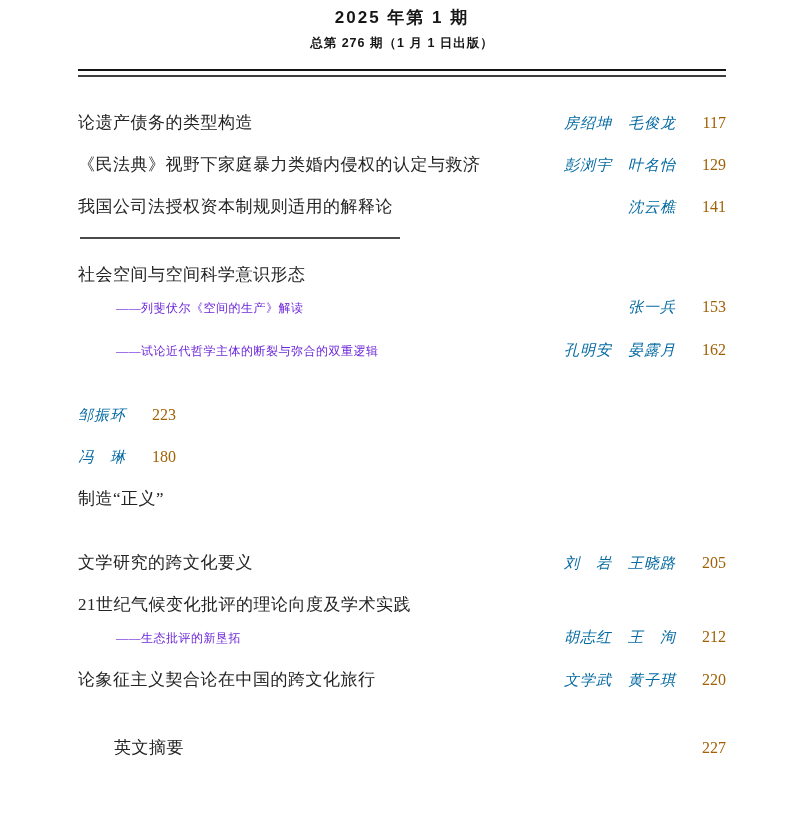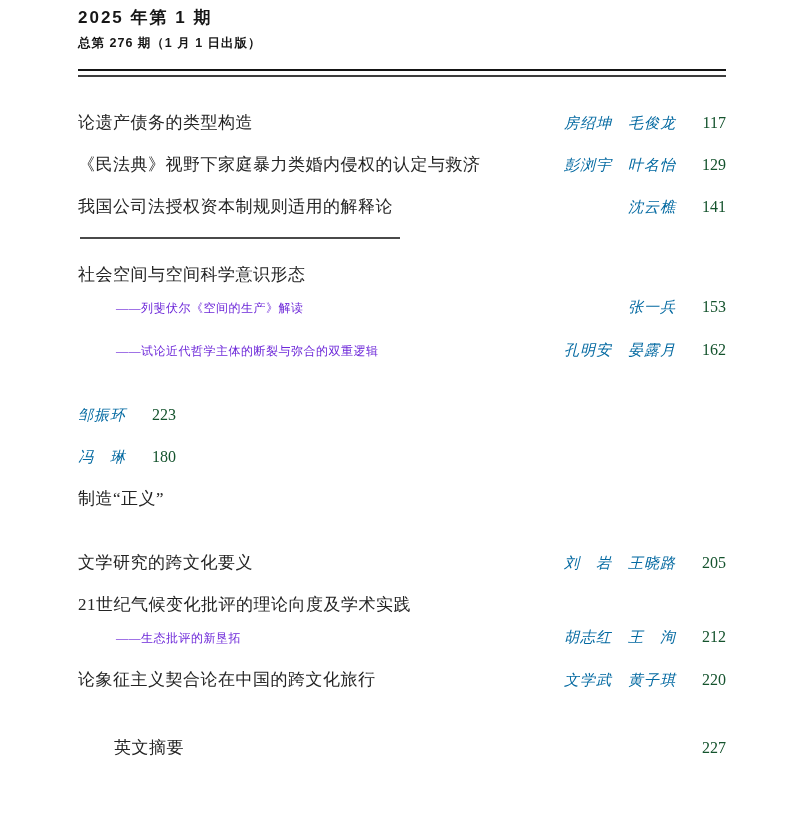--- a/index.html
+++ b/index.html
@@ -8,21 +8,21 @@
     width:799px; height:826px;
     margin:0 auto;
     background:#ffffff;
     box-sizing:border-box;
     padding:8px 73px 0 78px;
     font-family:"Liberation Serif", serif;
     color:#1f1f1f;
     overflow:hidden;
   }
   
-  .header { text-align:left; }
+  .header { text-align:center; }
   .header-issue {
     font-family:"Liberation Sans", sans-serif;
     font-size:17px; font-weight:bold; letter-spacing:2px;
     line-height:20px; color:#161616;
   }
   .header-volume {
     font-family:"Liberation Sans", sans-serif;
     font-size:12.5px; font-weight:bold; letter-spacing:1px;
     margin-top:7px; line-height:16px; color:#161616;
   }
@@ -51,21 +51,21 @@
     font-size:12px; letter-spacing:0.5px;
     color:#6d28d9;
     white-space:nowrap;
   }
   .a {
     flex:0 0 auto;
     margin-right:16px;
     font-size:15px; font-style:italic; letter-spacing:1px;
     color:#0369a1; white-space:pre;
   }
-  .p { flex:0 0 34px; text-align:right; font-size:16px; color:#14532d; }
+  .p { flex:0 0 34px; text-align:right; font-size:16px; color:#a16207; }
   .separator {
     margin:20px 0 0 2px;
     width:320px; height:0;
     border-top:2px solid #4a4a4a;
   }
 </style>
 </head>
 <body>
 
 <div class="page">

